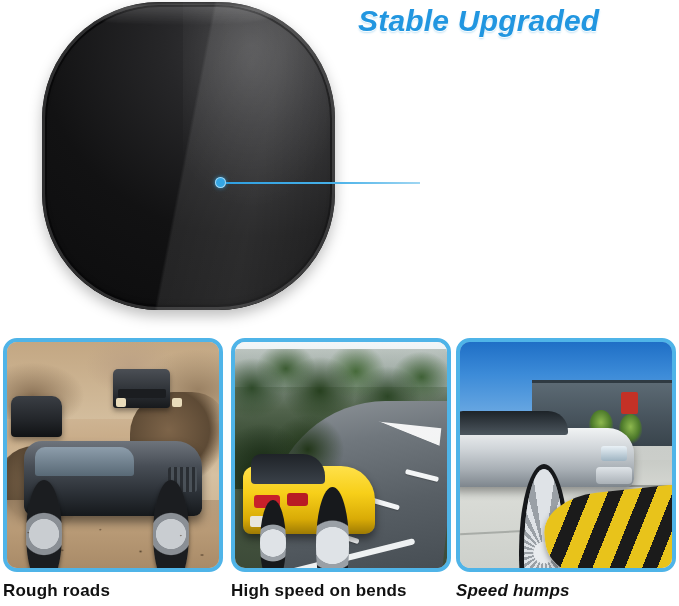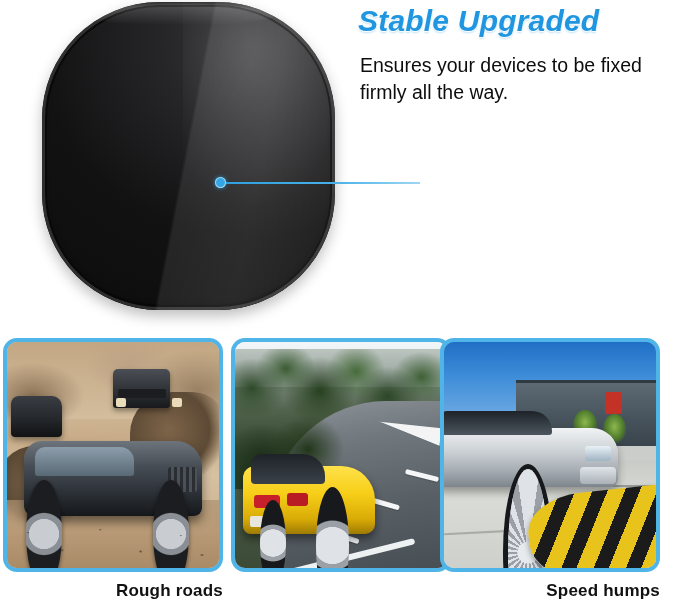--- a/index.html
+++ b/index.html
@@ -91,33 +91,33 @@
     position: absolute; left: 424px; top: 152px; width: 250px;
     font-size: 16.5px; font-weight: 500; color: #131313;
     line-height: 2.0;
   }
 
   
   .panels { position: absolute; left: 0; top: 338px; width: 679px; height: 268px; }
   .panel { position: absolute; top: 0; width: 220px; }
   .panel.p1 { left: 3px; }
   .panel.p2 { left: 231px; }
-  .panel.p3 { left: 440px; }
+  .panel.p3 { left: 456px; font-style: italic; }
 
   .frame {
     position: relative; width: 220px; height: 234px;
     border: 4px solid #4FB4E8;
     border-radius: 14px;
     overflow: hidden;
     background: #cfd4d8;
   }
   .scene { position: absolute; inset: 0; }
 
   .caption {
-    margin-top: 9px; text-align: right;
+    margin-top: 9px; text-align: left;
     font-size: 17px; font-weight: bold; color: #111;
     letter-spacing: 0.2px;
   }
 
   
   .s1 {
     background:
       linear-gradient(178deg, #cbb193 0%, #d8c2a4 18%, #c9ad8a 42%, #d6c1a2 60%, #c2a682 100%);
   }
   .s1 .rock-band-top {
@@ -380,21 +380,20 @@
       <div class="gloss-band"></div>
       <div class="gloss-soft"></div>
       <div class="rim-shine"></div>
     </div>
   </div>
 
   <div class="callout-line"></div>
   <div class="callout-dot"></div>
 
   <div class="headline">Stable Upgraded</div>
-  <div class="subhead">Ensures your devices to be fixed firmly all the way.</div>
 
   <div class="panels">
 
     <div class="panel p1">
       <div class="frame">
         <div class="scene s1">
           <div class="rock-band-top"></div>
           <div class="rock-right"></div>
           <div class="rock-left"></div>
           <div class="suv-far"></div>
@@ -427,20 +426,21 @@
           <div class="car">
             <div class="rear-glass"></div>
             <div class="tail-l"></div>
             <div class="tail-r"></div>
             <div class="plate"></div>
           </div>
           <div class="car-wheel cw1"></div>
           <div class="car-wheel cw2"></div>
         </div>
       </div>
+      <div class="caption">High speed on bends</div>
     </div>
 
     <div class="panel p3">
       <div class="frame">
         <div class="scene s3">
           <div class="sky3"></div>
           <div class="building-roof"></div>
           <div class="building"></div>
           <div class="sign"></div>
           <div class="pavement"></div>

